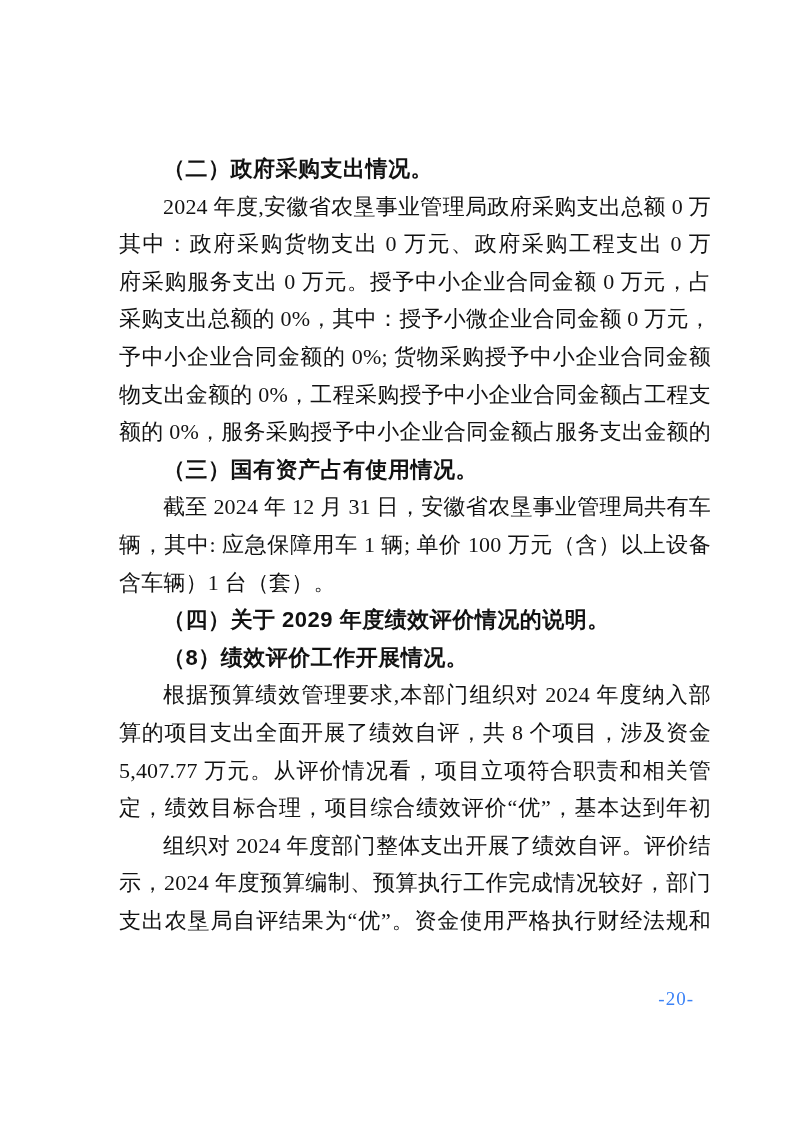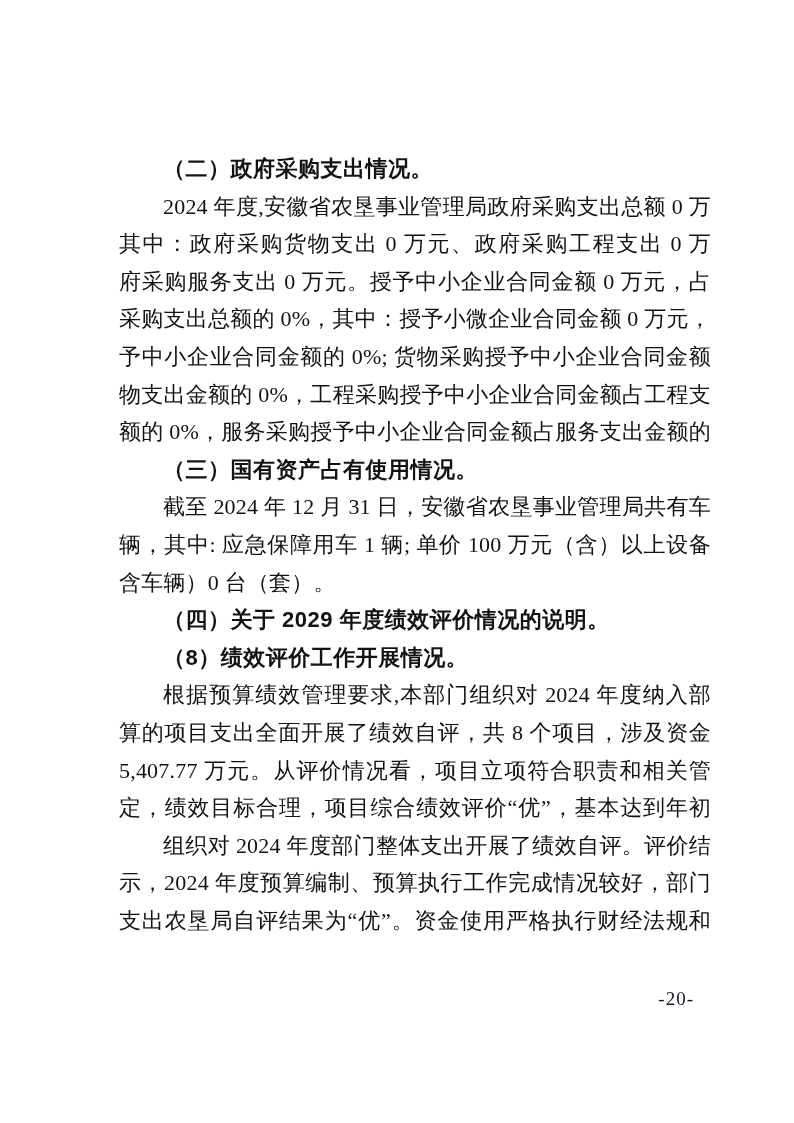--- a/index.html
+++ b/index.html
@@ -50,41 +50,41 @@
     letter-spacing: 0.5px;
   }
   .page-number {
     position: absolute;
     right: 100px;
     top: 988px;
     width: 200px;
     text-align: right;
     font-size: 19px;
     font-family: "Liberation Serif", "DejaVu Serif", serif;
-    color: #0f172a;
+    color: #3b82f6;
     letter-spacing: 1px;
   }
 </style>
 </head>
 <body>
 
 <div class="page">
   <div class="body-text" id="body-lines">
       <div class="line heading">（二）政府采购支出情况。</div>
       <div class="line first">2024 年度,安徽省农垦事业管理局政府采购支出总额 0 万元，</div>
       <div class="line mid">其中：政府采购货物支出 0 万元、政府采购工程支出 0 万元、政</div>
       <div class="line mid">府采购服务支出 0 万元。授予中小企业合同金额 0 万元，占政府</div>
       <div class="line mid">采购支出总额的 0%，其中：授予小微企业合同金额 0 万元，占授</div>
       <div class="line mid">予中小企业合同金额的 0%; 货物采购授予中小企业合同金额占货</div>
       <div class="line mid">物支出金额的 0%，工程采购授予中小企业合同金额占工程支出金</div>
       <div class="line mid">额的 0%，服务采购授予中小企业合同金额占服务支出金额的 0%。</div>
       <div class="line heading">（三）国有资产占有使用情况。</div>
       <div class="line first">截至 2024 年 12 月 31 日，安徽省农垦事业管理局共有车辆 1</div>
       <div class="line mid">辆，其中: 应急保障用车 1 辆; 单价 100 万元（含）以上设备（不</div>
-      <div class="line last">含车辆）0 台（套）。</div>
+      <div class="line last">含车辆）1 台（套）。</div>
       <div class="line heading">（四）关于 2029 年度绩效评价情况的说明。</div>
       <div class="line heading">（8）绩效评价工作开展情况。</div>
       <div class="line first">根据预算绩效管理要求,本部门组织对 2024 年度纳入部门预</div>
       <div class="line mid">算的项目支出全面开展了绩效自评，共 8 个项目，涉及资金</div>
       <div class="line mid">5,407.77 万元。从评价情况看，项目立项符合职责和相关管理规</div>
       <div class="line mid">定，绩效目标合理，项目综合绩效评价“优”，基本达到年初设</div>
       <div class="line first">组织对 2024 年度部门整体支出开展了绩效自评。评价结果显</div>
       <div class="line mid">示，2024 年度预算编制、预算执行工作完成情况较好，部门整体</div>
       <div class="line mid">支出农垦局自评结果为“优”。资金使用严格执行财经法规和财</div>
     </div>

